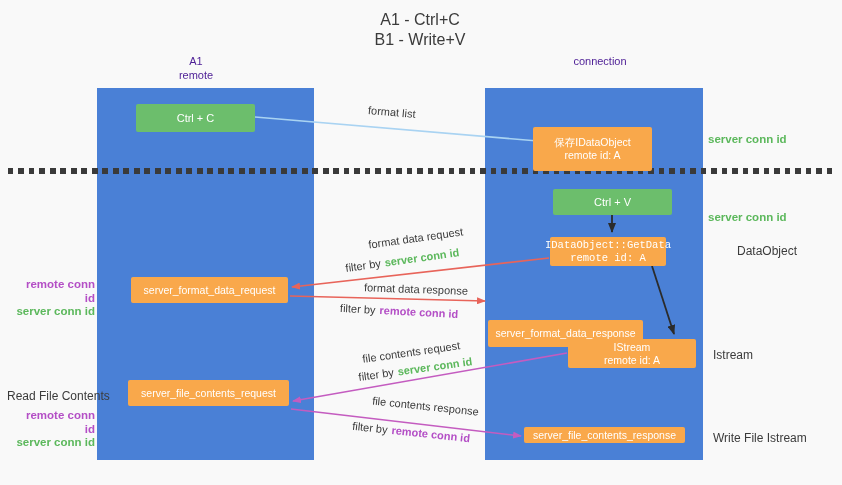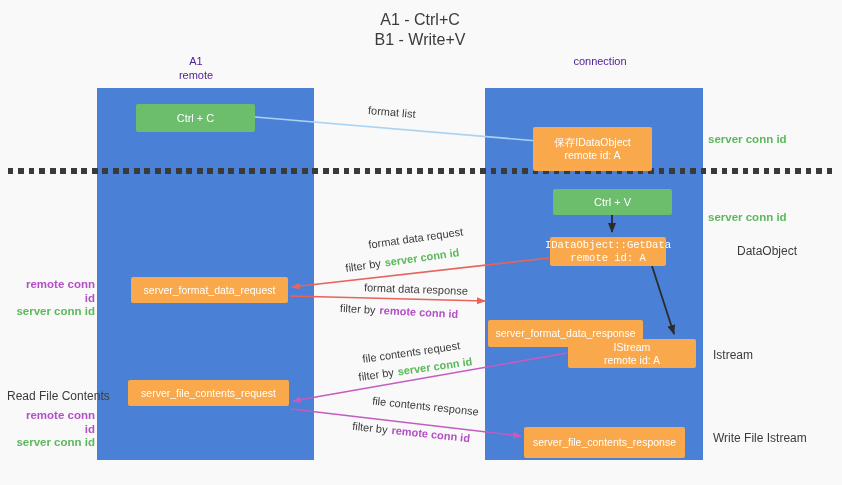--- a/index.html
+++ b/index.html
@@ -31,21 +31,21 @@
   .node.orange{background:#f9a84b;}
 
   .n-ctrlc{left:136px;top:104px;width:119px;height:28px;font-size:11px;}
   .n-save{left:533px;top:127px;width:119px;height:44px;}
   .n-ctrlv{left:553px;top:189px;width:119px;height:26px;font-size:11px;}
   .n-getdata{left:550px;top:237px;width:116px;height:29px;font-family:Liberation Mono, monospace;}
   .n-freq{left:131px;top:277px;width:157px;height:26px;}
   .n-fresp{left:488px;top:288px;width:155px;height:27px;margin-top:32px;}
   .n-istream{left:568px;top:339px;width:128px;height:29px;}
   .n-creq{left:128px;top:380px;width:161px;height:26px;}
-  .n-cresp{left:524px;top:427px;width:161px;height:31px;}
+  .n-cresp{left:524px;top:427px;width:161px;height:16px;}
 
   .alabel{position:absolute;z-index:6;font-size:11px;color:#3b3b3b;white-space:nowrap;}
   .alabel .fb{padding-right:4px;}
   .green-t{color:#5cb85c;font-weight:bold;}
   .purple-t{color:#b44fc6;font-weight:bold;}
 
   .l-formatlist{left:368px;top:106px;transform:rotate(5deg);}
   .l-fdreq{left:368px;top:232px;transform:rotate(-8deg);}
   .l-fbsc1{left:345px;top:254px;transform:rotate(-8deg);}
   .l-fdresp{left:364px;top:283px;transform:rotate(2deg);}

